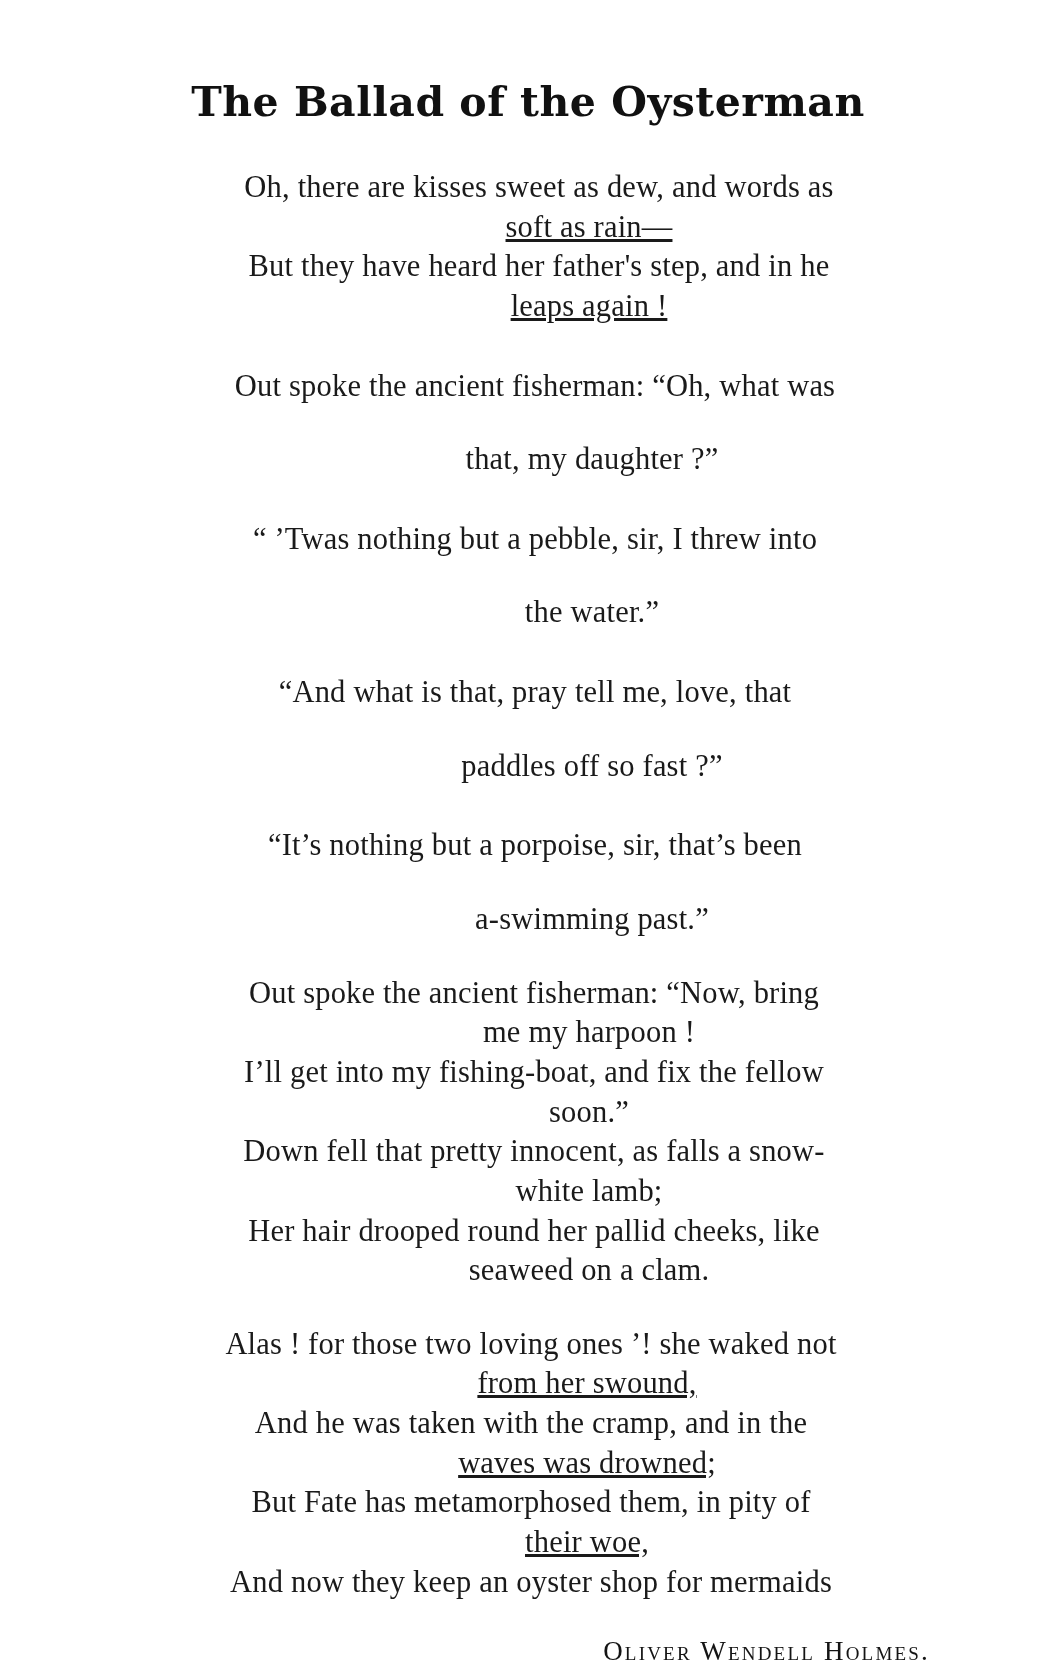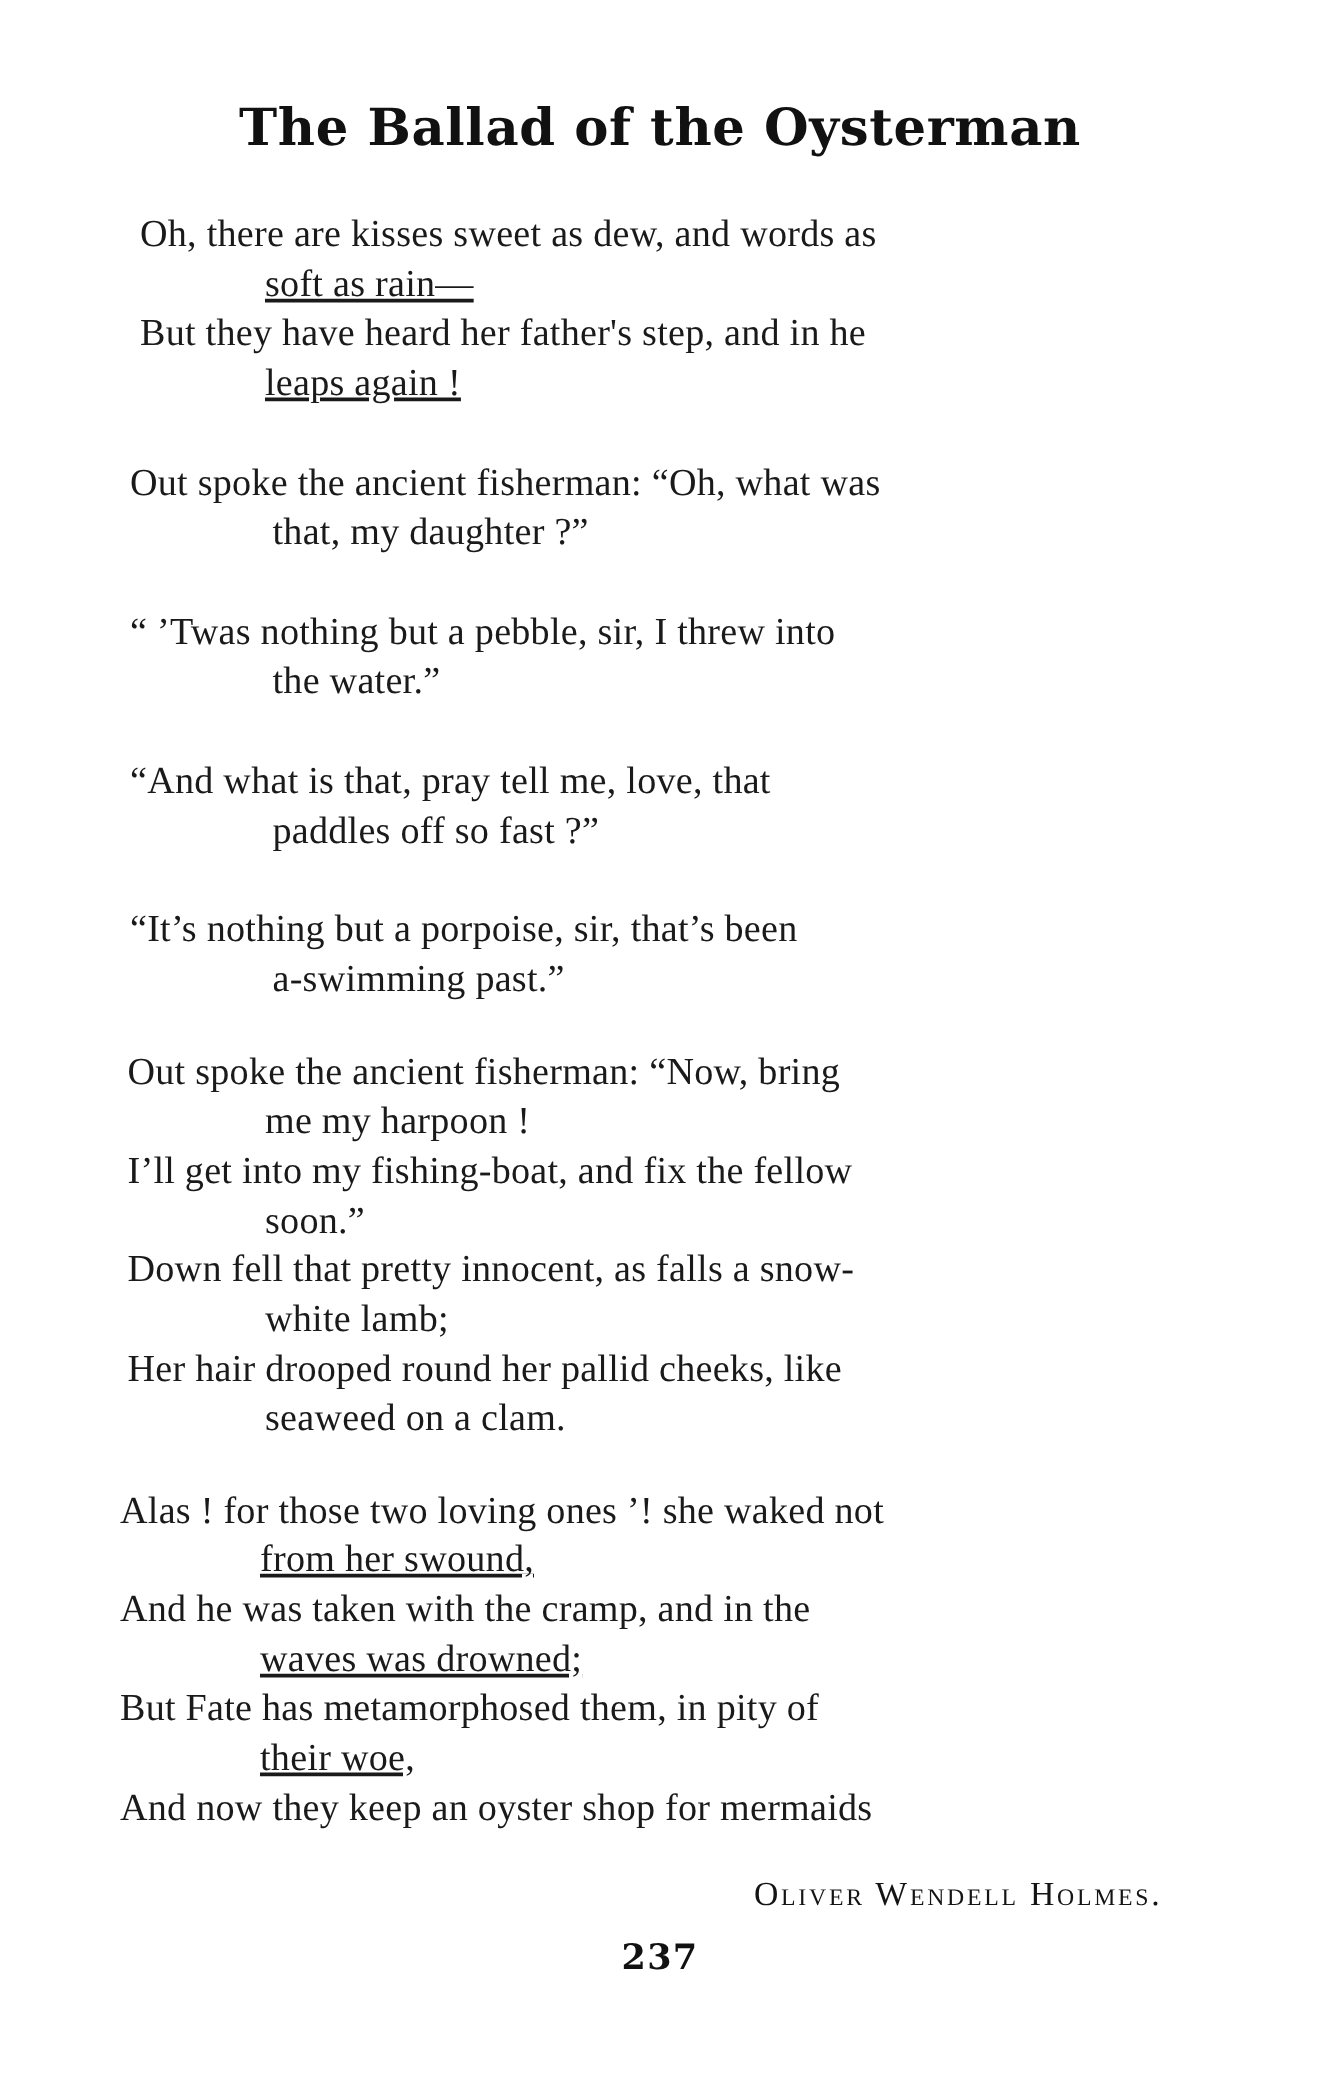--- a/index.html
+++ b/index.html
@@ -26,41 +26,42 @@
     text-align: center;
     font-size: 41px;
     font-family: "DejaVu Serif", serif;
     font-weight: 600;
     letter-spacing: 0.5px;
     margin: 18px 0 42px 0;
     color: #111;
   }
   .stanza {
     margin: 0 0 34px 0;
+    text-align: center;
   }
   .line {
     font-size: 30.5px;
     line-height: 1.30;
     color: #1a1a1a;
     white-space: nowrap;
     letter-spacing: 0.2px;
   }
   
   .line.flush {
     text-indent: 0;
     padding-left: 10px;
   }
   
   .line.runover {
     padding-left: 118px;
   }
   .stanza-1 .line.flush { padding-left: 22px; }
   .stanza-1 .line.runover { padding-left: 122px; text-decoration: underline; }
   .stanza-2 .line.flush { padding-left: 14px; margin-top: 40px; }
-  .stanza-2 .line.runover { padding-left: 128px; }
+  .stanza-2 .line.runover { padding-left: 128px; margin-top: 34px; }
   .stanza-3 .line.flush { padding-left: 12px; }
   .stanza-3 .line.runover { padding-left: 122px; }
   .stanza-4 .line.flush { padding-left: 6px; }
   .stanza-4 .line.runover { padding-left: 118px; text-decoration: underline; }
 
   .author {
     text-align: right;
     font-size: 27px;
     font-variant: small-caps;
     letter-spacing: 2.2px;

